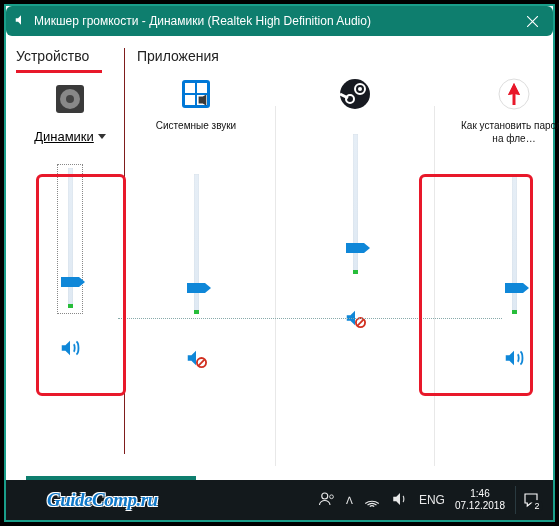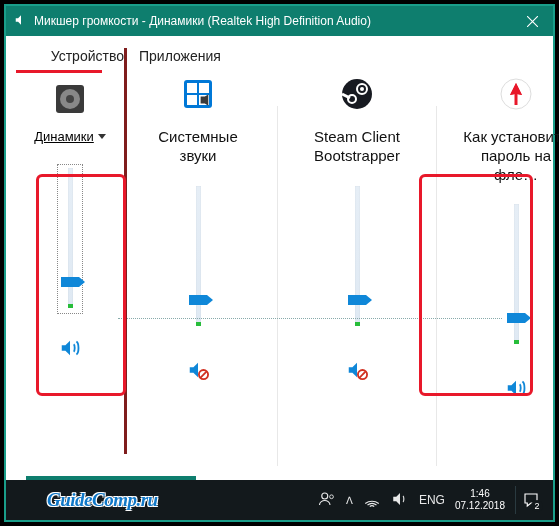--- a/index.html
+++ b/index.html
@@ -19,20 +19,21 @@
   }
   
   .titlebar {
     background: #0e7e6e;
     height: 30px;
     display: flex;
     align-items: center;
     color: #fff;
     font-size: 12px;
     padding-left: 8px;
+    border-radius: 6px;
   }
   .titlebar .icon { margin-right: 6px; }
   .titlebar .title { flex: 1; }
   .titlebar .close {
     width: 42px;
     height: 30px;
     display: flex;
     align-items: center;
     justify-content: center;
     color: #fff;
@@ -42,21 +43,21 @@
     display: flex;
     padding: 12px 10px 10px 10px;
     height: 428px;
     gap: 12px;
   }
   .section-label {
     font-size: 14px;
     color: #222;
     margin-bottom: 6px;
   }
-  .device-section { width: 120px; border-right: 3px solid #7f1d1d; position: relative; text-align: right; }
+  .device-section { width: 120px; border-right: 1px solid #7f1d1d; position: relative; }
   .apps-section { flex: 1; display: flex; gap: 20px; }
   .red-underline {
     height: 3px;
     background: #e8182a;
     width: 86px;
     margin-top: 0px;
     margin-bottom: 2px;
   }
   .channel {
     display: flex;
@@ -68,25 +69,25 @@
   .device-section .channel { width: 108px; }
   .ch-icon {
     width: 40px;
     height: 40px;
     display: flex;
     align-items: center;
     justify-content: center;
     margin-top: 4px;
   }
   .ch-label {
-    font-size: 15px;
+    font-size: 10px;
     text-align: center;
     color: #111;
     min-height: 34px;
-    margin-top: 14px;
+    margin-top: 6px;
     line-height: 1.25;
     max-width: 115px;
   }
   .dev-label {
     font-size: 13px;
     margin-top: 10px;
     display: flex;
     align-items: center;
     gap: 4px;
     text-decoration: underline;
@@ -322,21 +323,20 @@
         <div class="channel">
           <div class="ch-icon">
             <svg width="34" height="34" viewBox="0 0 34 34">
               <circle cx="17" cy="17" r="15" fill="#171a21"></circle>
               <circle cx="22" cy="12" r="5" fill="none" stroke="#fff" stroke-width="2"></circle>
               <circle cx="22" cy="12" r="2" fill="#fff"></circle>
               <circle cx="12" cy="22" r="4" fill="none" stroke="#fff" stroke-width="2"></circle>
               <path d="M2 17 L10 21" stroke="#fff" stroke-width="3"></path>
             </svg>
           </div>
-          <div class="ch-label">Steam Client Bootstrapper</div>
           <div class="slider-wrap">
             <div class="slider-track">
               <div class="slider-level"></div>
               <div class="slider-thumb" style="bottom:15%"></div>
             </div>
           </div>
           <div class="mute-icon">
             <svg width="22" height="22" viewBox="0 0 24 24">
               <path fill="#0f87d8" d="M3 9v6h4l5 5V4L7 9H3z"></path>
               <circle cx="18" cy="17" r="5" fill="none" stroke="#d13020" stroke-width="2"></circle>

